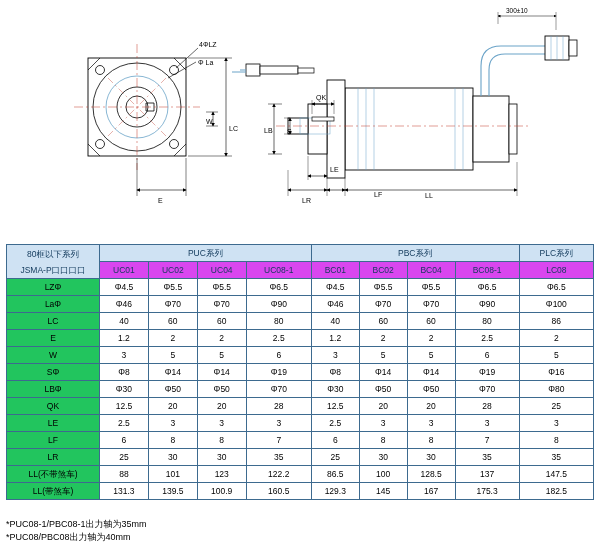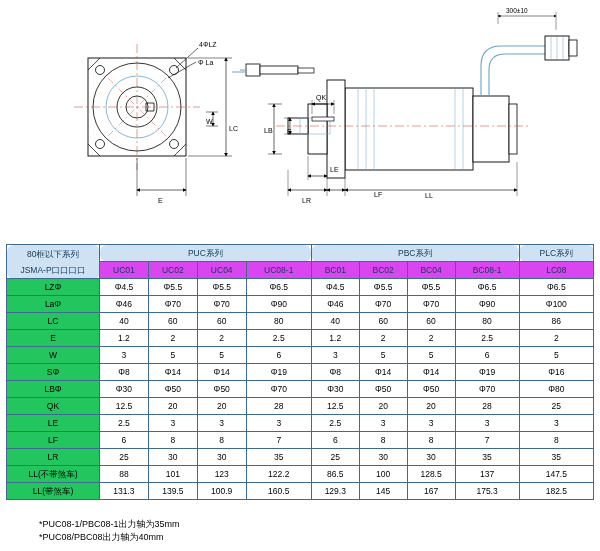--- a/index.html
+++ b/index.html
@@ -22,28 +22,28 @@
     font-size:8.5px;
   }
   table.spec td,table.spec th{
     border:1px solid #3d6a8f;
     text-align:center;
     padding:0;
     height:16px;
     line-height:16px;
     font-weight:normal;
   }
-  .hdr1 td{background:#cfe2f3;font-weight:bold;color:#123a5c;height:17px;border-radius:7px;}
+  .hdr1 td{background:#cfe2f3;font-weight:bold;color:#123a5c;height:17px;}
   .hdr2 td{background:#d946ef;font-weight:bold;color:#123a5c;height:17px;}
   .rowlabel{background:#22c55e;font-weight:bold;color:#000;}
   .cell{background:#ffffff;}
   .bold{font-weight:bold;}
   .notes{
     position:absolute;left:6px;top:518px;
-    font-size:9px;line-height:13px;color:#000;margin-left:33px;
+    font-size:9px;line-height:13px;color:#000;
   }
   .lbl{font-size:7px;font-family:"Liberation Sans", sans-serif;}
 </style>
 </head>
 <body>
 
 <div class="drawing">
 <svg width="600" height="232" viewBox="0 0 600 232" xmlns="http://www.w3.org/2000/svg">
   <defs>
     <marker id="arr" markerWidth="6" markerHeight="6" refX="5" refY="3" orient="auto">

